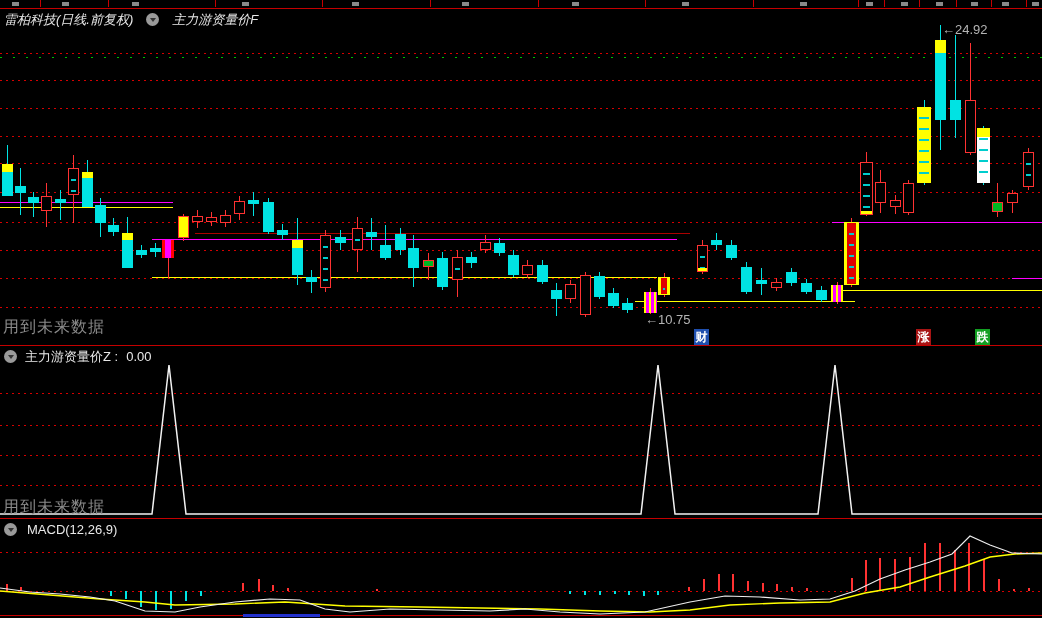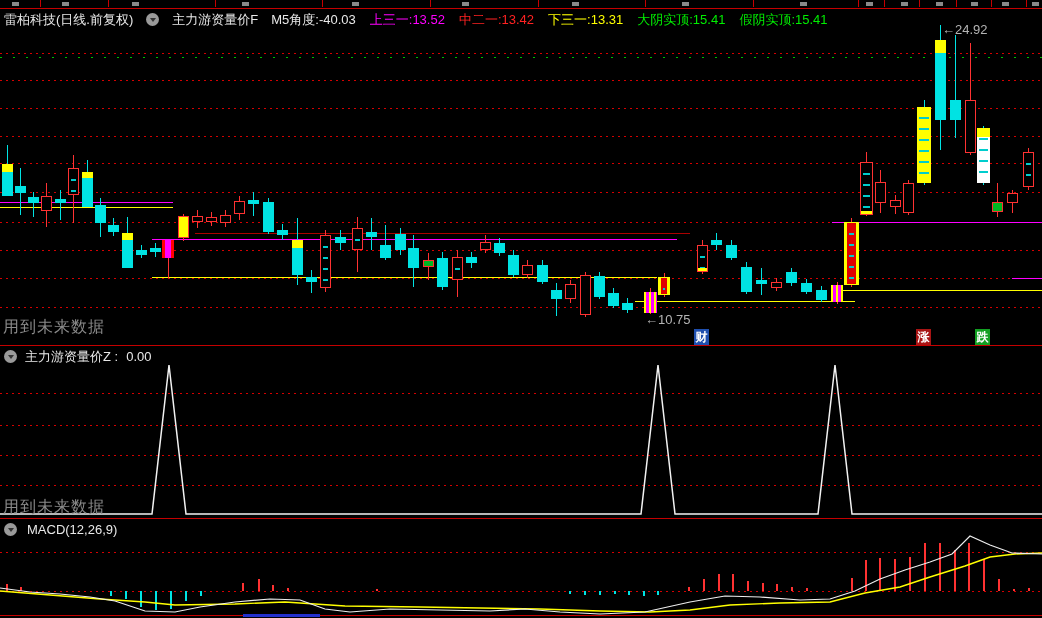--- a/index.html
+++ b/index.html
@@ -76,32 +76,24 @@
       <div class="tmark" style="left: 682px; width: 7px;"></div>
       <div class="tmark" style="left: 800px; width: 7px;"></div>
       <div class="tmark" style="left: 866px; width: 7px;"></div>
       <div class="tmark" style="left: 901px; width: 7px;"></div>
       <div class="tmark" style="left: 936px; width: 7px;"></div>
       <div class="tmark" style="left: 971px; width: 7px;"></div>
       <div class="tmark" style="left: 1002px; width: 7px;"></div>
       <div class="tmark" style="left: 1032px; width: 7px;"></div>
     </div>
 
-  <div class="abs hdr" style="left:4px;top:10px;height:19px;">
+  <div class="abs hdr" style="left:4px;top:10px;height:19px;font-style:italic;">
     <span class="wtxt">雷柏科技(日线.前复权)</span>
     <span class="circle-icon"></span>
     <span class="wtxt">主力游资量价F</span>
-    <span id="main-fields" style="display:inline-flex;gap:14px;">
-        <span style="color: rgb(232, 232, 232);">M5角度:-40.03</span>
-        <span style="color: rgb(255, 0, 255);">上三一:13.52</span>
-        <span style="color: rgb(255, 34, 34);">中二一:13.42</span>
-        <span style="color: rgb(255, 255, 0);">下三一:13.31</span>
-        <span style="color: rgb(0, 238, 0);">大阴实顶:15.41</span>
-        <span style="color: rgb(0, 238, 0);">假阴实顶:15.41</span>
-      </span>
   </div>
 
   <div id="main-chart" class="abs" style="left:0;top:8px;width:1042px;height:337px;">
       <div class="dotred" style="left: 0px; top: 45px; width: 1042px;"></div>
       <div class="dotred" style="left: 0px; top: 72px; width: 1042px;"></div>
       <div class="dotred" style="left: 0px; top: 100px; width: 1042px;"></div>
       <div class="dotred" style="left: 0px; top: 128px; width: 1042px;"></div>
       <div class="dotred" style="left: 0px; top: 155px; width: 1042px;"></div>
       <div class="dotred" style="left: 0px; top: 184px; width: 1042px;"></div>
       <div class="dotred" style="left: 0px; top: 214px; width: 1042px;"></div>

